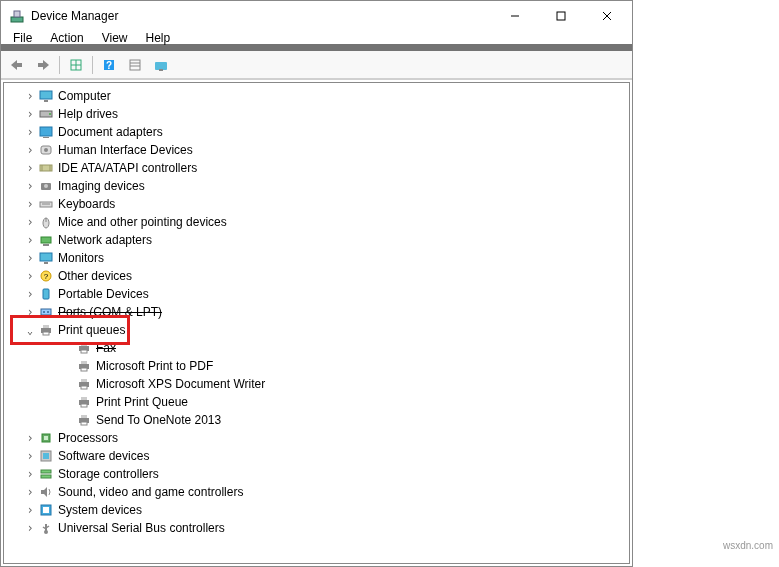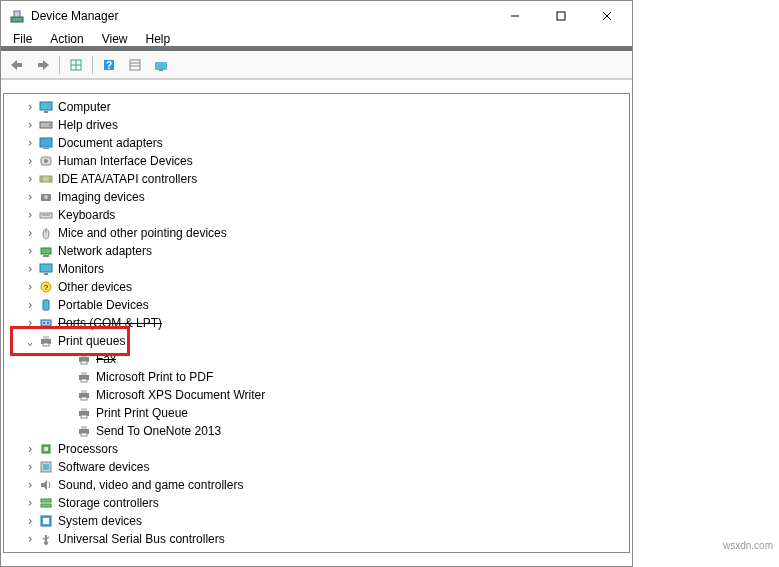--- a/index.html
+++ b/index.html
@@ -39,21 +39,21 @@
       font-family: "Segoe UI Symbol", sans-serif;
       font-size: 10px;
       color: #000;
     }
     .menubar {
       height: 20px;
       display: flex;
       align-items: center;
       padding: 0 4px;
       gap: 2px;
-      border-bottom: 5px solid #737373;
+      border-bottom: 7px solid #737373;
     }
     .menu-item {
       padding: 2px 8px;
       font-size: 12px;
       cursor: default;
     }
     .toolbar {
       height: 28px;
       display: flex;
       align-items: center;
@@ -68,21 +68,20 @@
       border: 1px solid transparent;
     }
     .tool-sep {
       width: 1px; height: 18px; background: #c0c0c0; margin: 0 2px;
     }
     .content {
       flex: 1;
       display: flex;
       position: relative;
       border-top: 1px solid #d0d0d0;
-      align-items: center;
     }
     .tree-scroll {
       flex: 1;
       overflow-y: auto;
       border: 1px solid #888;
       margin: 2px;
       background: #fff;
       position: relative;
     }
     .tree {
@@ -429,35 +428,35 @@
                 <rect x="3" y="3" width="10" height="10" fill="#ccc" stroke="#888"></rect>
                 <rect x="5" y="5" width="6" height="6" fill="#5bd"></rect>
               </svg>
             </span>
             <span class="label">Software devices</span>
           </div>
           <div class="tree-row indent-1">
             <span class="expander closed"></span>
             <span class="dev-icon">
               <svg width="16" height="16">
+                <rect x="3" y="4" width="10" height="3" fill="#7c7" stroke="#484"></rect>
+                <rect x="3" y="9" width="10" height="3" fill="#7c7" stroke="#484"></rect>
+              </svg>
+            </span>
+            <span class="label">Storage controllers</span>
+          </div>
+          <div class="tree-row indent-1">
+            <span class="expander closed"></span>
+            <span class="dev-icon">
+              <svg width="16" height="16">
                 <path d="M3 6 L6 6 L9 3 L9 13 L6 10 L3 10 Z" fill="#888"></path>
                 <path d="M11 5 Q13 8 11 11" fill="none" stroke="#888"></path>
               </svg>
             </span>
             <span class="label">Sound, video and game controllers</span>
-          </div>
-          <div class="tree-row indent-1">
-            <span class="expander closed"></span>
-            <span class="dev-icon">
-              <svg width="16" height="16">
-                <rect x="3" y="4" width="10" height="3" fill="#7c7" stroke="#484"></rect>
-                <rect x="3" y="9" width="10" height="3" fill="#7c7" stroke="#484"></rect>
-              </svg>
-            </span>
-            <span class="label">Storage controllers</span>
           </div>
           <div class="tree-row indent-1">
             <span class="expander closed"></span>
             <span class="dev-icon">
               <svg width="16" height="16">
                 <rect x="3" y="3" width="10" height="10" fill="#4ad" stroke="#27a"></rect>
                 <rect x="5" y="5" width="6" height="6" fill="#fff"></rect>
               </svg>
             </span>
             <span class="label">System devices</span>

